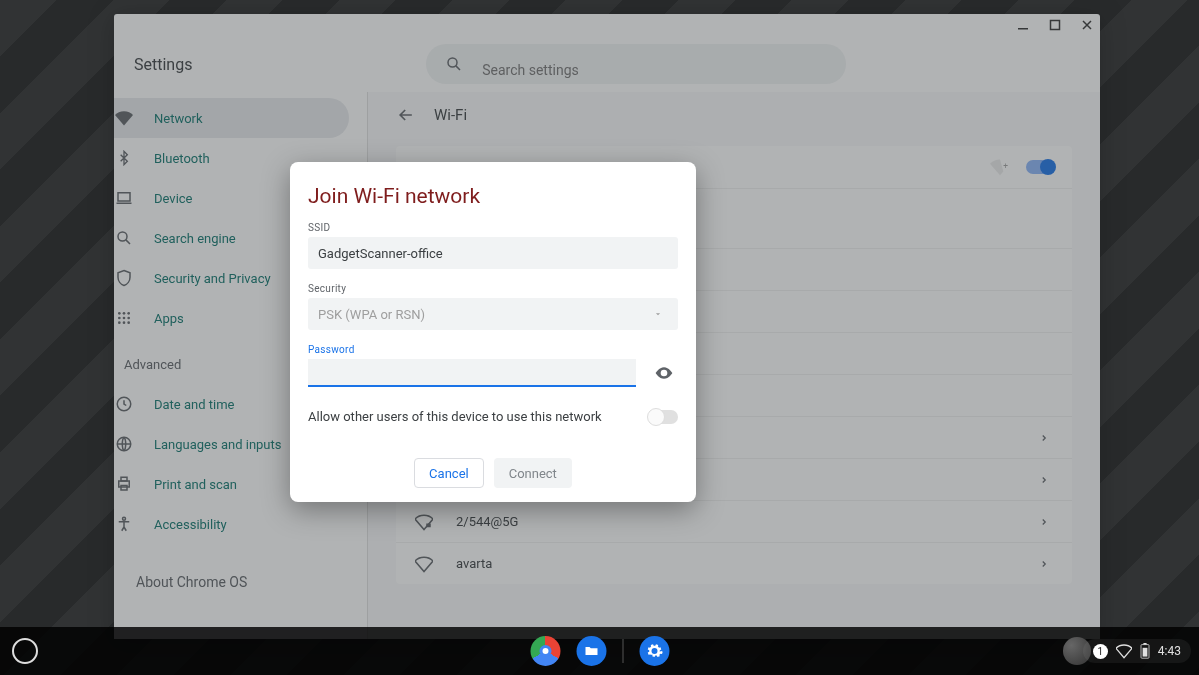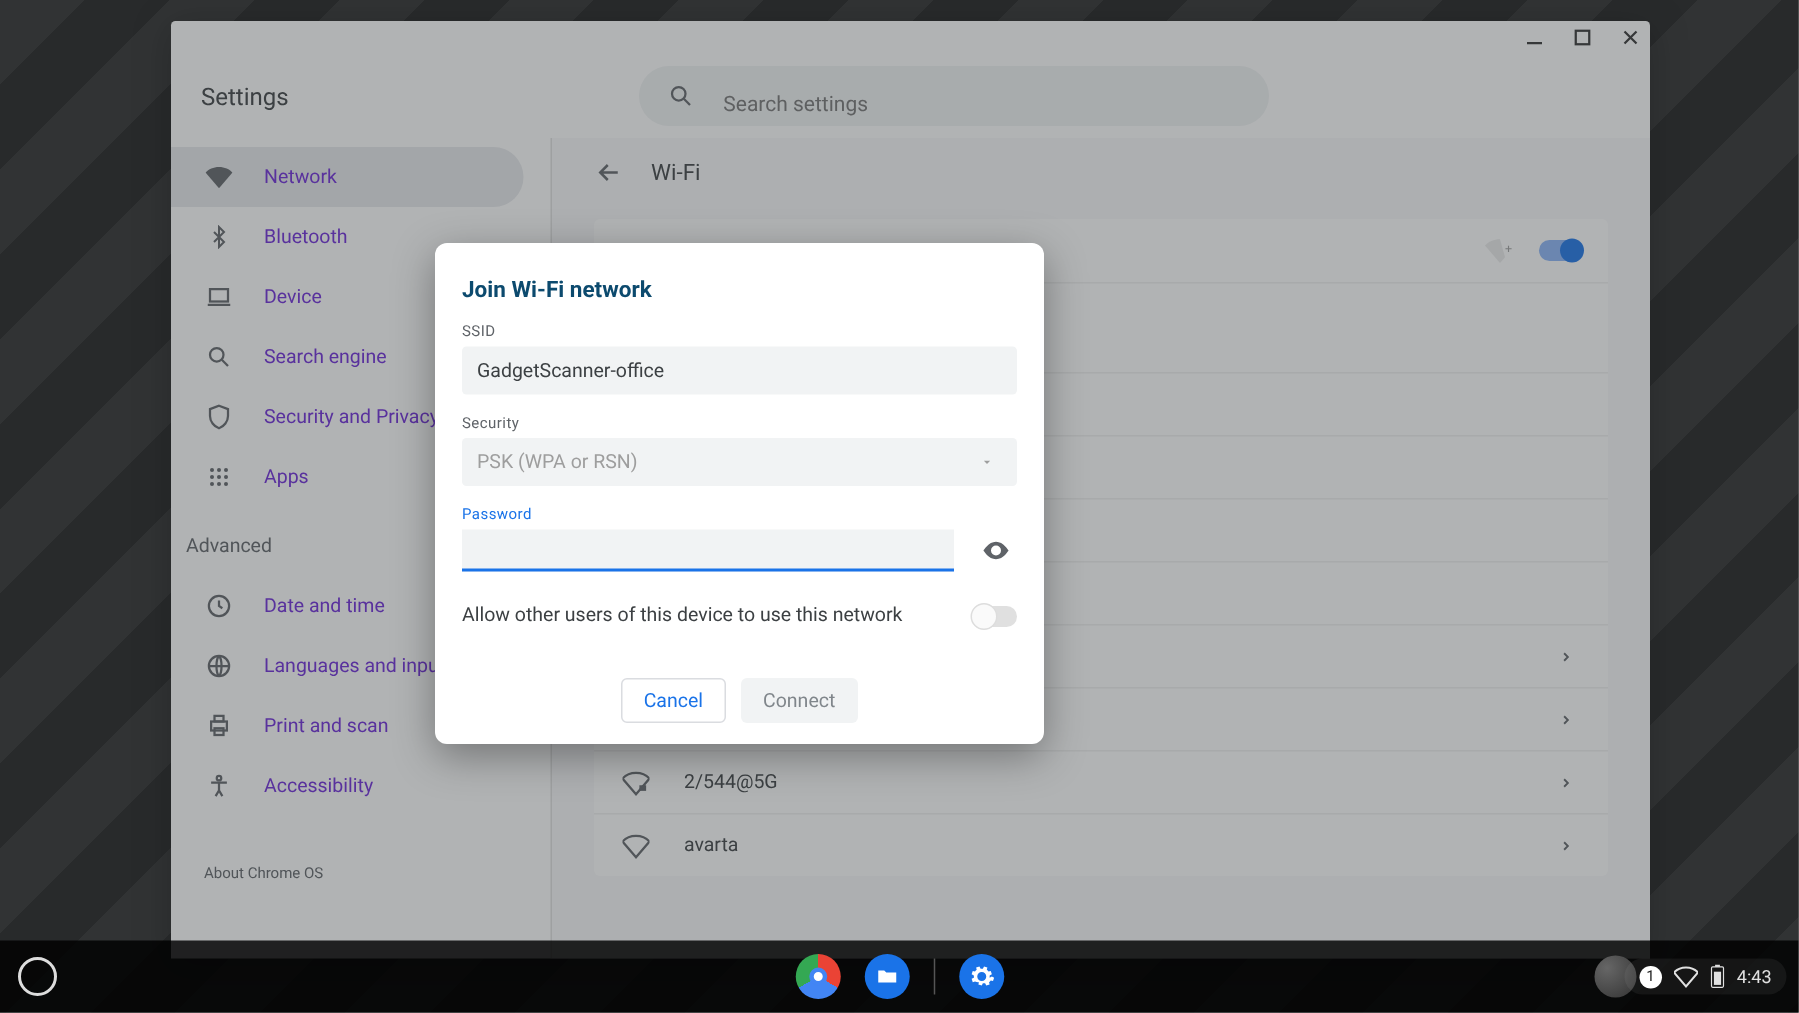--- a/index.html
+++ b/index.html
@@ -8,39 +8,39 @@
 .window { position:absolute; left:114px; top:14px; width:986px; height:625px; background:#fff; border-radius:3px 3px 0 0; box-shadow:0 4px 24px rgba(0,0,0,0.4); display:flex; flex-direction:column; }
 .titlebar { height:22px; display:flex; justify-content:flex-end; align-items:center; padding-right:6px; gap:18px; }
 .titlebar .tbtn { width:14px; height:14px; display:flex; align-items:center; justify-content:center; color:#333; }
 .header { height:56px; display:flex; align-items:center; padding:0 20px; }
 .header .title { font-size:16px; color:#3c4043; }
 .searchwrap { margin-left:auto; margin-right:auto; width:420px; height:40px; background:#f1f3f4; border-radius:20px; display:flex; align-items:center; padding:0 18px; gap:18px; color:#5f6368; }
 .searchwrap input { border:none; background:transparent; outline:none; font-size:14px; color:#5f6368; width:100%;margin-top:12px; }
 .content { flex:1; display:flex; overflow:hidden; }
 .sidebar { width:254px; border-right:1px solid #e0e0e0; padding-top:6px; }
 .nav { list-style:none; }
-.nav li { height:40px; display:flex; align-items:center; padding-left:22px; gap:20px; font-size:13px; color:#6d28d9; border-radius:0 20px 20px 0; margin-right:18px; }
+.nav li { height:40px; display:flex; align-items:center; gap:20px; font-size:13px; color:#0f766e; border-radius:0 20px 20px 0; margin-right:18px; }
 .nav li.active { background:#e8eaed; }
 .nav .adv { font-size:13px; color:#5f6368; padding-left:10px; height:40px; display:flex; align-items:center; justify-content:space-between; padding-right:30px; margin-top:6px; }
-.nav .about { padding-left:22px; font-size:10px; color:#5f6368; margin-top:18px; }
+.nav .about { padding-left:22px; font-size:14px; color:#5f6368; margin-top:18px; }
 .icon { width:20px; height:20px; display:flex; align-items:center; justify-content:center; color:#5f6368; flex-shrink:0; }
 .main { flex:1; background:#f8f9fa; overflow:hidden; position:relative; }
 .mainhead { height:46px; display:flex; align-items:center; gap:18px; padding-left:28px; color:#3c4043; font-size:15px; }
 .netlist { margin:8px 28px 0; background:#fff; border-radius:4px; }
 .netrow { height:42px; display:flex; align-items:center; padding:0 18px; gap:22px; font-size:13px; color:#3c4043; border-top:1px solid #f0f0f0; }
 .netrow:first-child { border-top:none; }
 .netrow .rowicon { color:#5f6368; }
 .netrow .chev { margin-left:auto; color:#5f6368; }
 .firstrow { justify-content:flex-end; gap:16px; }
 .toggle-on { width:28px; height:14px; background:#8ab4f8; border-radius:8px; position:relative; }
 .toggle-on::after { content:''; position:absolute; width:16px; height:16px; background:#1a73e8; border-radius:50%; right:-2px; top:-1px; }
 .addwifi { color:#bdbdbd; }
 .scrim { position:absolute; inset:0; background:rgba(60,64,67,0.4); }
 .dialog { position:absolute; left:290px; top:162px; width:406px; background:#fff; border-radius:8px; box-shadow:0 8px 28px rgba(0,0,0,0.35); padding:22px 18px 14px; }
-.dialog h3 { font-size:15px; font-weight:700; color:#0c4a6e; }
+.dialog h3 { font-size:21px; font-weight:400; color:#7f1d1d; }
 .lbl { font-size:10px; color:#5f6368; margin-top:14px; letter-spacing:.3px; }
 .lbl.blue { color:#1a73e8; }
 .field { width:370px; height:32px; background:#f1f3f4; border-radius:3px; margin-top:4px; display:flex; align-items:center; padding:0 10px; font-size:13px; color:#3c4043;text-align:right; }
 .select { position:relative; }
 .select .chevd { position:absolute; right:10px; color:#9e9e9e; }
 .pwrow { display:flex; align-items:center; gap:14px; margin-top:4px; }
 .pwfield { width:330px; height:28px; background:#f1f3f4; border:none; border-bottom:2px solid #1a73e8; outline:none; padding:0 8px; font-size:13px; }
 .eyebtn { width:28px; height:28px; border-radius:50%; display:flex; align-items:center; justify-content:center; color:#5f6368; }
 .sharerow { display:flex; align-items:center; justify-content:space-between; margin-top:22px; font-size:13px; color:#3c4043; }
 .toggle-off { width:30px; height:14px; background:#e0e0e0; border-radius:8px; position:relative; }

